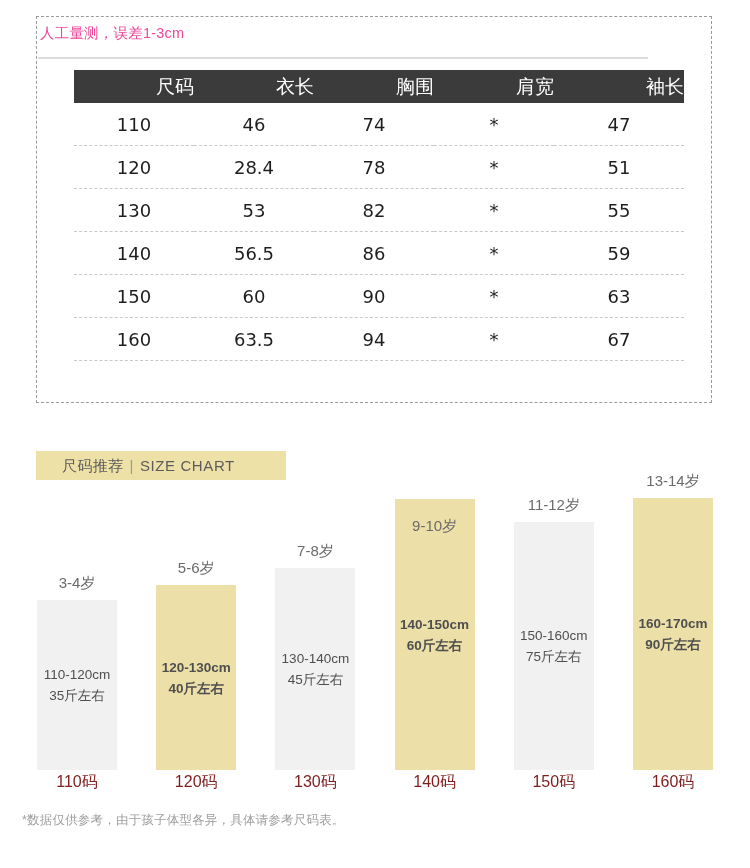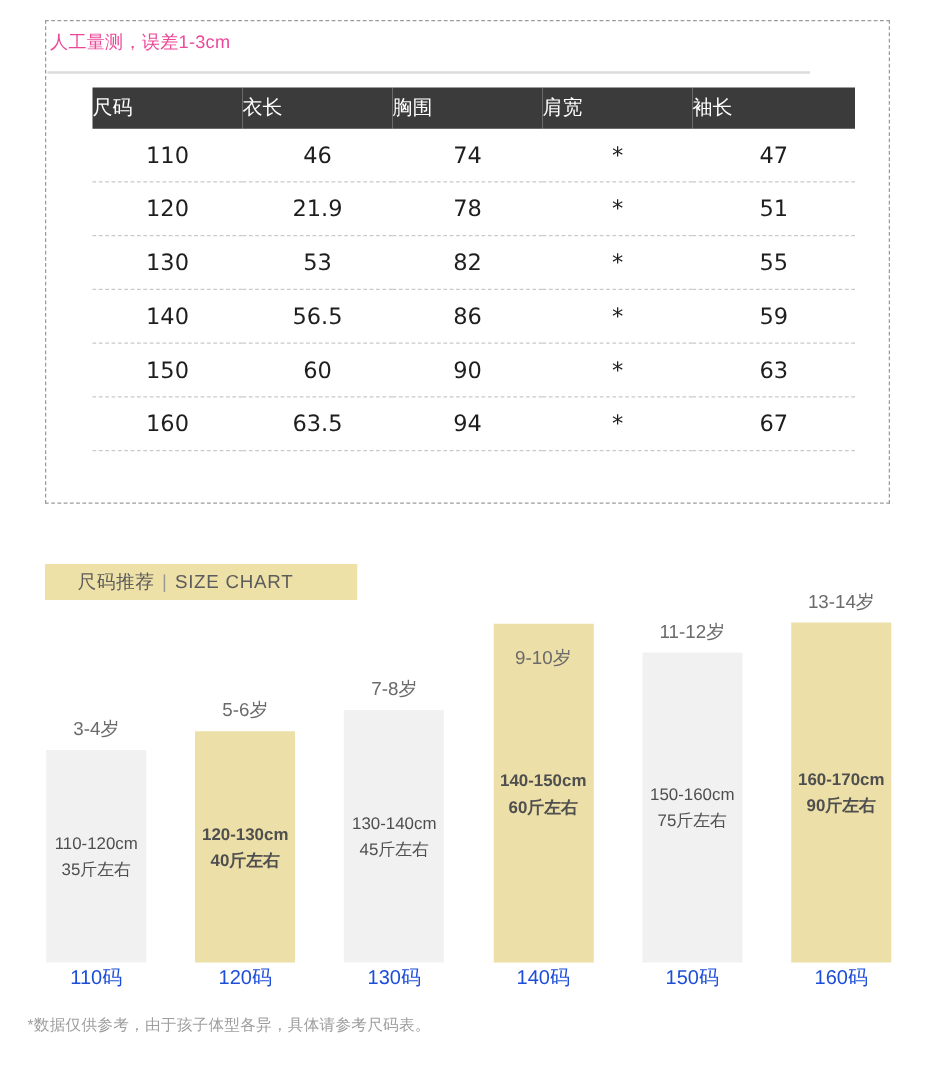--- a/index.html
+++ b/index.html
@@ -21,21 +21,21 @@
   .note-rule{
     position:absolute;left:38px;top:57px;width:610px;height:2px;background:#dcdcdc;
   }
 
   .size-table{
     position:absolute;left:74px;top:70px;width:610px;
     border-collapse:collapse;table-layout:fixed;
   }
   .size-table th{
     background:#3b3b3b;color:#ffffff;font-weight:normal;
-    font-size:16px;height:33px;line-height:33px;padding:0;text-align:left;
+    font-size:19px;height:33px;line-height:33px;padding:0;text-align:right;
   }
   .size-table td{
     font-size:18px;color:#1e1e1e;text-align:center;height:42px;padding:0;
     border-bottom:1px dashed #c9c9c9;font-family:"DejaVu Sans",sans-serif;
   }
   .size-table tr:first-child td{border-top:none;}
   .col-size{width:120px;}
   .col-a{width:120px;}
   .col-b{width:120px;}
   .col-c{width:120px;}
@@ -71,21 +71,21 @@
   .bar-line{
     font-size:13.5px;color:#4f4f4f;line-height:21px;white-space:nowrap;
     font-family:"Liberation Sans",sans-serif;
   }
   .age{
     position:absolute;width:110px;left:-15px;text-align:center;
     font-size:15px;color:#6b6b6b;white-space:nowrap;
   }
   .code{
     position:absolute;left:-15px;width:110px;top:772px;text-align:center;
-    font-size:16px;color:#1d4ed8;white-space:nowrap;
+    font-size:16px;color:#7f1d1d;white-space:nowrap;
   }
 
   .footnote{
     position:absolute;left:22px;top:812px;
     font-size:12.5px;color:#9e9e9e;letter-spacing:.2px;white-space:nowrap;
   }
 </style>
 </head>
 <body>
 
@@ -106,21 +106,21 @@
   <tbody>
     <tr>
       <td>110</td>
       <td>46</td>
       <td>74</td>
       <td>*</td>
       <td>47</td>
     </tr>
     <tr>
       <td>120</td>
-      <td>21.9</td>
+      <td>28.4</td>
       <td>78</td>
       <td>*</td>
       <td>51</td>
     </tr>
     <tr>
       <td>130</td>
       <td>53</td>
       <td>82</td>
       <td>*</td>
       <td>55</td>

